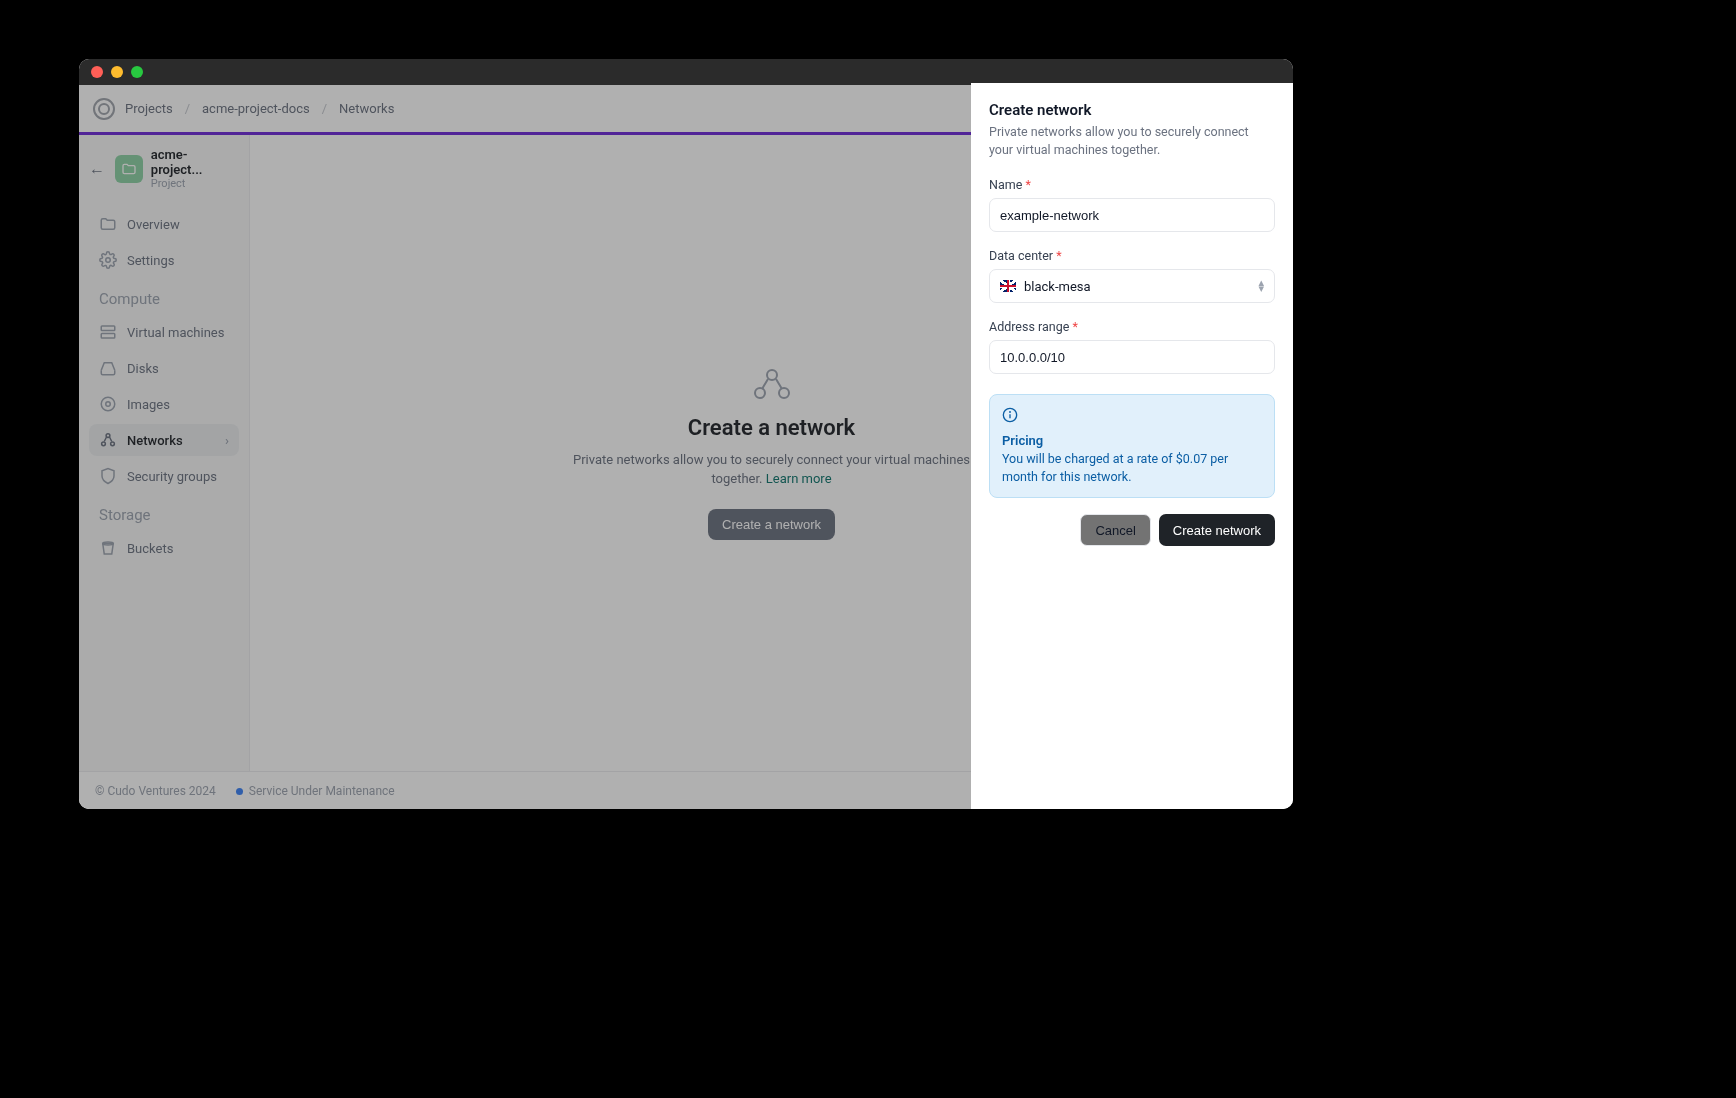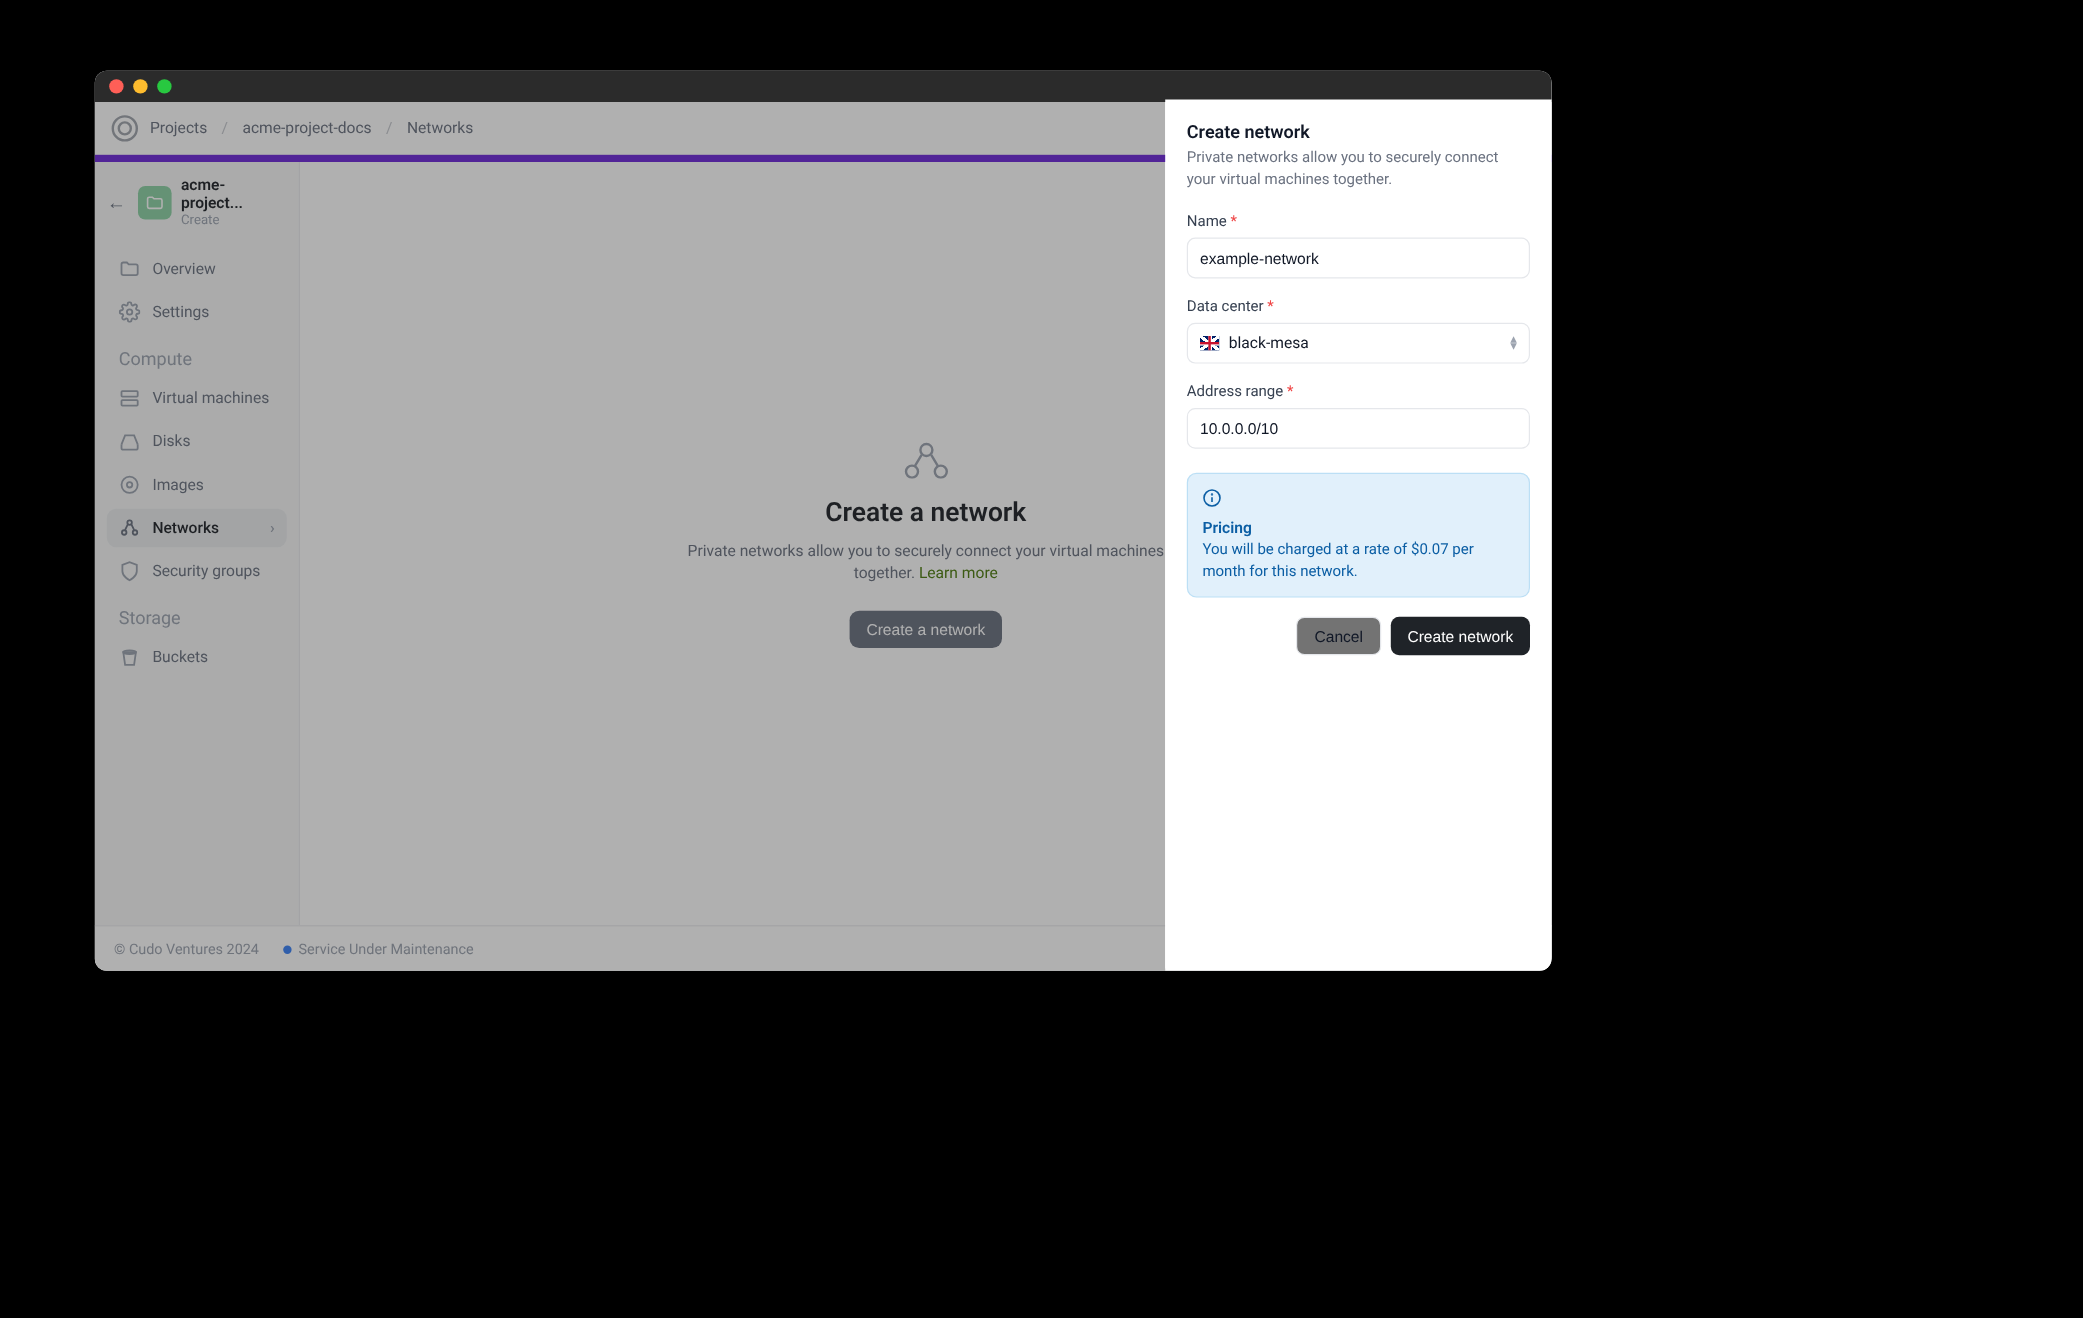--- a/index.html
+++ b/index.html
@@ -31,21 +31,21 @@
   gap: 8px;
 }
 .tb-dot { width: 12px; height: 12px; border-radius: 50%; }
 .tb-red { background: #ff5f57; }
 .tb-yellow { background: #febc2e; }
 .tb-green { background: #28c840; }
 
 .topbar {
   height: 50px;
   background: #fff;
-  border-bottom: 6px solid #6d28d9;
+  border-bottom: 3px solid #6d28d9;
   display: flex;
   align-items: center;
   padding: 0 14px;
   gap: 10px;
 }
 .logo {
   width: 22px; height: 22px;
   border: 2px solid #a0a5ad;
   border-radius: 50%;
   display: flex; align-items: center; justify-content: center;
@@ -112,21 +112,21 @@
   display: flex;
   flex-direction: column;
   align-items: center;
   justify-content: center;
   gap: 10px;
   color: #6b7280;
 }
 .network-icon { width: 42px; height: 32px; margin-bottom: 6px; }
 .main h1 { color: #1f2328; font-size: 22px; font-weight: 600; }
 .main p { font-size: 13px; max-width: 420px; text-align: center; line-height: 1.5; }
-.main a { color: #4d7c0f; text-decoration: none; }
+.main a { color: #0f766e; text-decoration: none; }
 .main button {
   margin-top: 10px; background: #6b7280; color: #fff; border: none;
   padding: 8px 14px; border-radius: 8px; font-size: 13px;
 }
 
 .footer {
   height: 38px; border-top: 1px solid #ececee;
   background: #fff;
   display: flex; align-items: center; gap: 20px;
   padding: 0 16px; font-size: 12px; color: #9ca3af;
@@ -231,21 +231,21 @@
     <div class="sidebar">
       <div class="project-header">
         <span class="back-arrow">←</span>
         <div class="project-icon">
           <svg viewBox="0 0 24 24" fill="none" stroke="#fff" stroke-width="2">
               <path d="M3 7a2 2 0 0 1 2-2h4l2 2h8a2 2 0 0 1 2 2v8a2 2 0 0 1-2 2H5a2 2 0 0 1-2-2z"></path>
             </svg>
         </div>
         <div>
           <div class="project-name">acme-project...</div>
-          <div class="project-sub">Create</div>
+          <div class="project-sub">Project</div>
         </div>
       </div>
 
       <div class="nav-item">
         <svg class="ico" viewBox="0 0 24 24" fill="none" stroke="currentColor" stroke-width="2">
             <path d="M3 7a2 2 0 0 1 2-2h4l2 2h8a2 2 0 0 1 2 2v8a2 2 0 0 1-2 2H5a2 2 0 0 1-2-2z"></path>
           </svg>
         <span>Overview</span>
       </div>
       <div class="nav-item">

